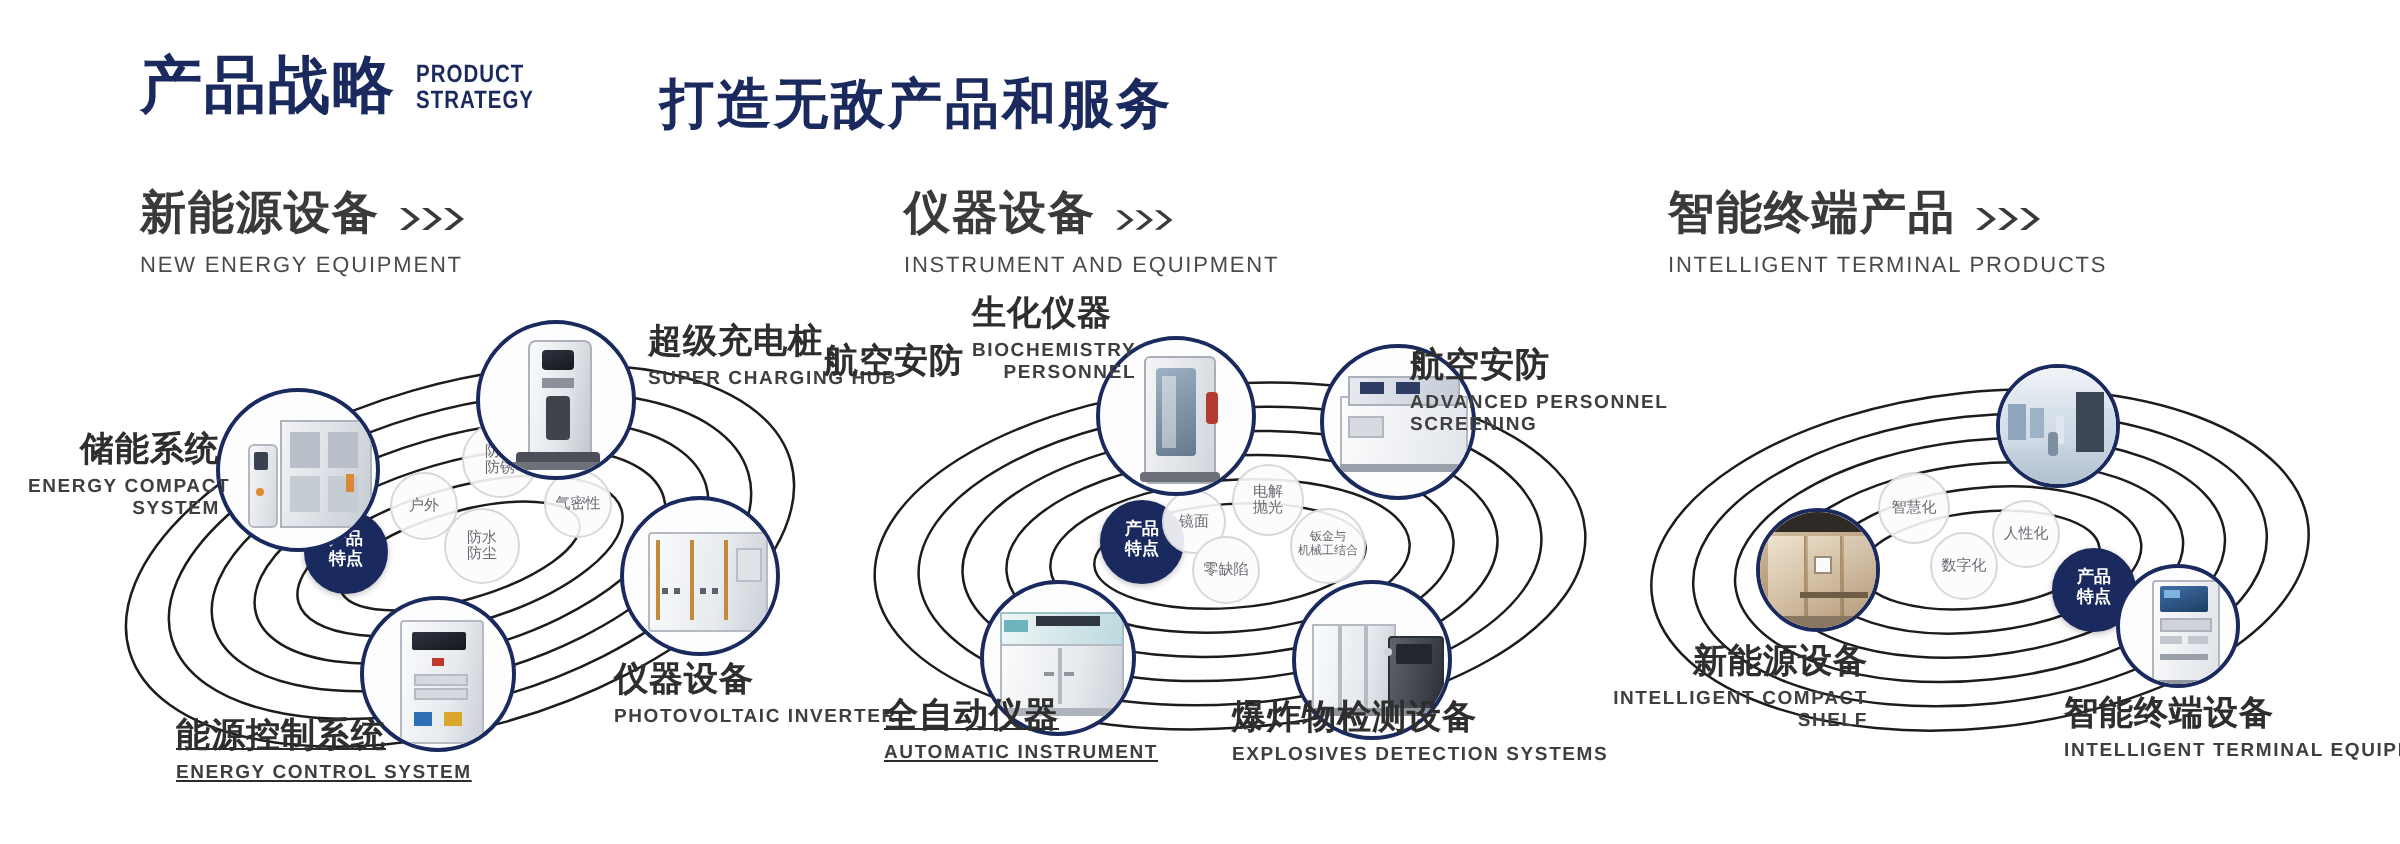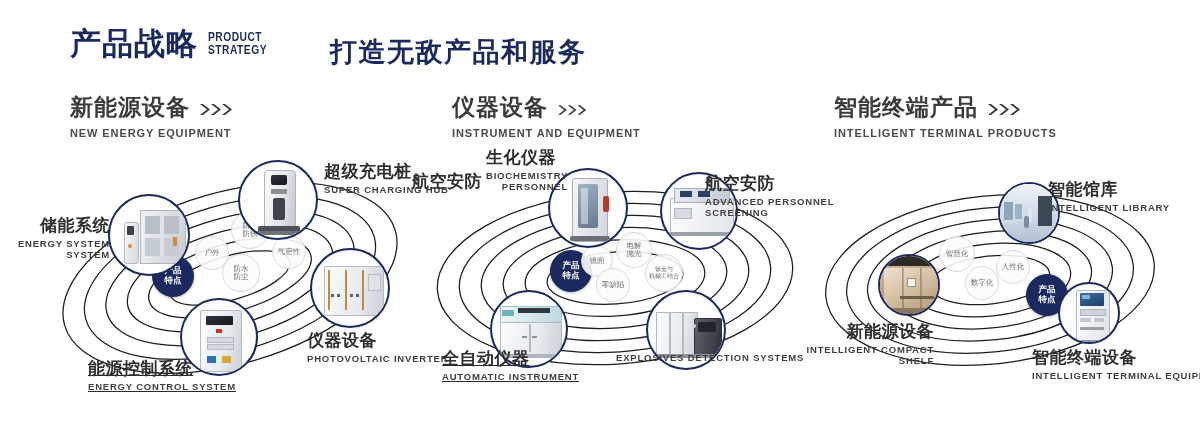--- a/index.html
+++ b/index.html
@@ -32,21 +32,21 @@
   .sect{position:absolute;}
   .sect-row{display:flex;align-items:flex-end;}
   .sect-cn{
     font-size:23px;font-weight:700;color:#3a3a3a;letter-spacing:1px;
     line-height:1;white-space:nowrap;
     font-family:"DejaVu Sans","Liberation Sans",sans-serif;
   }
   .chev{margin-left:10px;display:flex;align-items:center;padding-bottom:3px;}
   .chev svg{display:block;}
   .sect-en{
-    margin-top:8px;font-size:11px;font-weight:700;color:#4a4a4a;
+    margin-top:8px;font-size:11px;font-weight:400;color:#4a4a4a;
     letter-spacing:.9px;white-space:nowrap;
   }
 
   
   .cluster{position:absolute;top:150px;height:250px;}
   .cluster svg.rings{position:absolute;left:0;top:0;overflow:visible;}
 
   
   .node{
     position:absolute;border-radius:50%;
@@ -199,21 +199,21 @@
         <div class="dev" style="left:54px;top:42px;width:15px;height:18px;background:#c6ccd4;"></div>
         <div class="dev" style="left:63px;top:41px;width:4px;height:9px;background:#d98a33;"></div>
         <div class="dev" style="left:14px;top:26px;width:13px;height:40px;background:linear-gradient(100deg,#f7f8f9,#d3d7dd);border:1px solid #b3b8c0;border-radius:3px;"></div>
         <div class="dev" style="left:17px;top:30px;width:7px;height:9px;background:#3a4150;border-radius:1px;"></div>
         <div class="dev" style="left:18px;top:48px;width:4px;height:4px;background:#e08a2e;border-radius:50%;"></div>
       </div>
     </div>
     <div class="lab r" style="left:-26px;top:66px;width:96px;">
       <div class="cn">储能系统</div>
       <div class="en">
-        <div>ENERGY SYSTEM</div>
+        <div>ENERGY COMPACT</div>
         <div>SYSTEM</div>
       </div>
     </div>
 
     <div class="node" style="left:198px;top:10px;width:80px;height:80px;">
       <div class="ph">
         <div class="dev" style="left:24px;top:8px;width:30px;height:58px;background:linear-gradient(100deg,#fafbfc 0%,#e3e6ea 55%,#c2c7ce 100%);border:1px solid #aeb3bb;border-radius:4px 4px 2px 2px;"></div>
         <div class="dev scrn" style="left:31px;top:13px;width:16px;height:10px;border-radius:2px;"></div>
         <div class="dev" style="left:31px;top:27px;width:16px;height:5px;background:#8c9199;"></div>
         <div class="dev" style="left:33px;top:36px;width:12px;height:22px;background:#3e434c;border-radius:2px;"></div>
@@ -355,20 +355,21 @@
         <div class="dev cab2" style="left:8px;top:20px;width:40px;height:42px;"></div>
         <div class="dev" style="left:21px;top:20px;width:1.5px;height:42px;background:#b6bbc3;"></div>
         <div class="dev" style="left:34px;top:20px;width:1.5px;height:42px;background:#b6bbc3;"></div>
         <div class="dev drk" style="left:46px;top:26px;width:26px;height:36px;border-radius:2px;"></div>
         <div class="dev" style="left:50px;top:30px;width:18px;height:10px;background:#23262d;border-radius:1px;"></div>
         <div class="dev" style="left:44px;top:32px;width:4px;height:4px;background:#cfd4da;border-radius:50%;"></div>
         <div class="dev" style="left:8px;top:62px;width:64px;height:4px;background:#8d939b;"></div>
       </div>
     </div>
     <div class="lab l" style="left:196px;top:200px;">
+      <div class="cn">爆炸物检测设备</div>
       <div class="en">EXPLOSIVES DETECTION SYSTEMS</div>
     </div>
   </div>
 
   <div class="cluster" style="left:810px;width:390px;">
     <svg class="rings" width="390" height="250" viewBox="0 0 390 250">
       <g fill="none" stroke="#1c1c1c" stroke-width="1.25" transform="rotate(-6 180 130)">
         <ellipse cx="180" cy="130" rx="165" ry="84"></ellipse>
         <ellipse cx="180" cy="130" rx="144" ry="72"></ellipse>
         <ellipse cx="180" cy="130" rx="123" ry="60"></ellipse>
@@ -392,24 +393,20 @@
       <div class="ph room">
         <div class="dev" style="left:0;top:0;width:62px;height:20px;background:linear-gradient(180deg,#f0f4f8,#dbe3ec);"></div>
         <div class="dev" style="left:0;top:40px;width:62px;height:22px;background:linear-gradient(180deg,#c6d2de,#aebecd);"></div>
         <div class="dev" style="left:4px;top:18px;width:9px;height:18px;background:#8fa6bd;"></div>
         <div class="dev" style="left:15px;top:20px;width:7px;height:15px;background:#9db2c6;"></div>
         <div class="dev" style="left:38px;top:12px;width:14px;height:30px;background:#3c4755;"></div>
         <div class="dev" style="left:28px;top:24px;width:4px;height:14px;background:#dfe6ee;"></div>
         <div class="dev" style="left:24px;top:32px;width:5px;height:12px;background:#7d8ea0;border-radius:2px;"></div>
       </div>
     </div>
-    <div class="lab l" style="left:238px;top:30px;">
-      <div class="cn">智能馆库</div>
-      <div class="en">INTELLIGENT LIBRARY</div>
-    </div>
 
     <div class="node" style="left:68px;top:104px;width:62px;height:62px;">
       <div class="ph wood">
         <div class="dev" style="left:0;top:0;width:62px;height:10px;background:#2e2a26;"></div>
         <div class="dev" style="left:4px;top:12px;width:18px;height:40px;background:linear-gradient(150deg,#efe3d0,#c8b193);border-right:1px solid #a8906f;"></div>
         <div class="dev" style="left:24px;top:12px;width:16px;height:40px;background:linear-gradient(150deg,#e6d8c2,#bfa686);border-right:1px solid #a8906f;"></div>
         <div class="dev" style="left:42px;top:12px;width:16px;height:40px;background:linear-gradient(150deg,#ddcdb6,#b59c7c);"></div>
         <div class="dev" style="left:27px;top:22px;width:7px;height:7px;background:#fafafa;border:1px solid #9d8b72;"></div>
         <div class="dev" style="left:20px;top:40px;width:34px;height:3px;background:#6f5c45;"></div>
         <div class="dev" style="left:0;top:52px;width:62px;height:10px;background:#8a7660;"></div>

